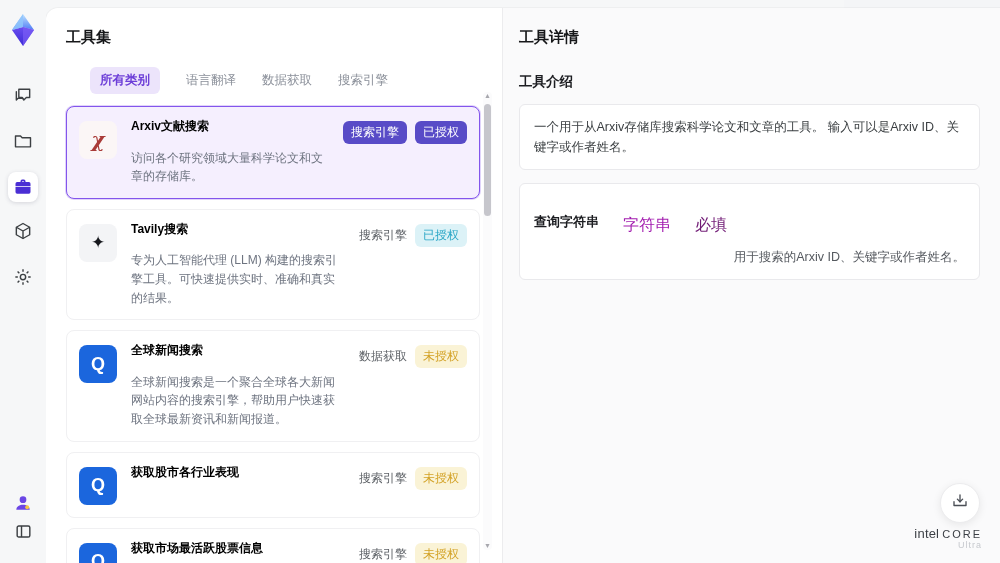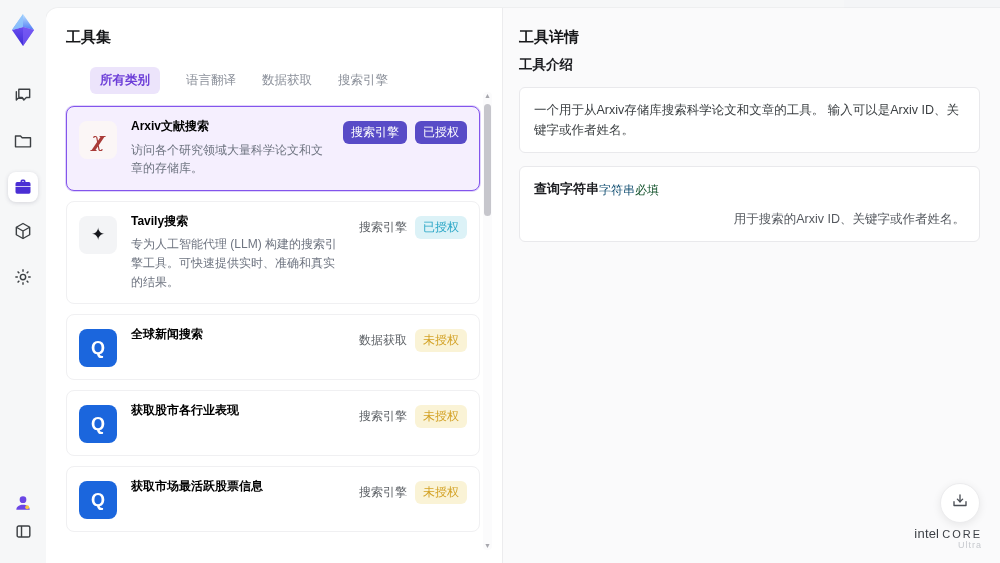--- a/index.html
+++ b/index.html
@@ -31,44 +31,44 @@
   
   .tool-list{margin-top:12px;width:414px;display:flex;flex-direction:column;gap:10px;}
   .tool-card{box-sizing:border-box;background:#fff;border:1px solid #f0f0f2;border-radius:8px;padding:12px 12px 12px 12px;display:flex;gap:14px;cursor:pointer;}
   .tool-card.selected{background:#f5effe;border:1px solid #8355ec;box-shadow:0 0 0 1px rgba(131,85,236,.25);}
   .tool-icon{flex:0 0 38px;width:38px;height:38px;border-radius:8px;display:flex;align-items:center;justify-content:center;font-size:20px;margin-top:2px;}
   .icon-arxiv{background:#fbf6f6;color:#a93b38;font-family:"DejaVu Serif",serif;font-style:italic;font-weight:bold;}
   .icon-tavily{background:#f3f4f6;color:#15171c;font-size:17px;}
   .icon-qnews{background:#1b66dd;color:#ffffff;font-weight:bold;font-size:18px;}
   .tool-body{flex:1;min-width:0;}
   .tool-title{font-size:12px;font-weight:bold;color:#000000;line-height:1.3;}
-  .tool-desc{margin-top:6px;font-size:12px;line-height:1.55;color:#6e7480;}
+  .tool-desc{margin-top:14px;font-size:12px;line-height:1.55;color:#6e7480;}
   .tool-badges{flex:0 0 auto;display:flex;align-items:flex-start;gap:8px;padding-top:2px;}
   .cat-plain{font-size:12px;color:#5f6368;padding:3px 0;white-space:nowrap;}
   .badge{font-size:12px;padding:3px 8px;border-radius:6px;white-space:nowrap;}
   .badge-purple{background:#584bc7;color:#ffffff;}
   .badge-cyan{background:#dcf2f7;color:#2aa6c6;}
   .badge-yellow{background:#faf3d6;color:#d3a226;}
 
   
   .scrollbar{position:absolute;left:437px;top:84px;width:9px;height:458px;background:#fbfbfc;border-radius:4px;}
   .scroll-arrow{position:absolute;left:0;width:9px;height:8px;font-size:7px;line-height:8px;text-align:center;color:#a7a7ad;}
   .scroll-arrow.up{top:0;}
   .scroll-arrow.down{bottom:0;}
   .scroll-thumb{position:absolute;left:1px;top:12px;width:7px;height:112px;background:#c6c6cc;border-radius:4px;cursor:grab;}
 
   
   .right-pane{position:relative;flex:1;height:100%;box-sizing:border-box;background:#fafafb;padding:18px 20px 0 16px;}
   .detail-title{font-size:15px;font-weight:bold;color:#17181a;margin:2px 0 0 0;}
-  .section-title{font-size:13.5px;font-weight:bold;color:#1c1d21;margin-top:9px;}
+  .section-title{font-size:13.5px;font-weight:bold;color:#1c1d21;margin-top:26px;}
   .info-box{margin-top:13px;background:#ffffff;border:1px solid #e9e9ec;border-radius:6px;padding:12px 14px;font-size:12.5px;color:#3c4043;line-height:1.6;}
-  .param-head{display:flex;align-items:flex-end;gap:0;}
+  .param-head{display:flex;align-items:flex-start;gap:24px;margin-top:16px;}
   .param-name{font-size:13px;font-weight:bold;color:#1c1d21;}
-  .param-type{font-size:12px;color:#0c4a6e;}
-  .param-required{font-size:12px;color:#14532d;}
+  .param-type{font-size:16px;color:#a21caf;}
+  .param-required{font-size:16px;color:#701a75;}
   .param-desc{margin-top:9px;font-size:12.5px;color:#55595f;text-align:right;}
 
   
   .download-btn{position:absolute;right:20px;bottom:40px;width:38px;height:38px;border-radius:50%;background:#ffffff;border:1px solid #ececee;box-shadow:0 2px 8px rgba(0,0,0,.08);display:flex;align-items:center;justify-content:center;cursor:pointer;}
   .brand{position:absolute;right:18px;bottom:12px;text-align:right;line-height:1.1;color:#3b3f45;}
   .brand-line{white-space:nowrap;}
   .brand-intel{font-size:13px;font-weight:normal;letter-spacing:.2px;}
   .brand-core{font-size:11px;letter-spacing:2px;margin-left:3px;}
   .brand-sub{font-size:9px;color:#b9bcc2;letter-spacing:1px;opacity:.8;}
 </style>
@@ -192,20 +192,21 @@
     <div class="tool-badges">
       <span class="cat-badge cat-plain">搜索引擎</span>
       <span class="auth-badge badge badge-cyan">已授权</span>
     </div>
   </div>
 
   <div class="tool-card">
     <div class="tool-icon icon-qnews">Q</div>
     <div class="tool-body">
       <div class="tool-title">全球新闻搜索</div>
+      <div class="tool-desc">全球新闻搜索是一个聚合全球各大新闻网站内容的搜索引擎，帮助用户快速获取全球最新资讯和新闻报道。</div>
     </div>
     <div class="tool-badges">
       <span class="cat-badge cat-plain">数据获取</span>
       <span class="auth-badge badge badge-yellow">未授权</span>
     </div>
   </div>
 
   <div class="tool-card">
     <div class="tool-icon icon-qnews">Q</div>
     <div class="tool-body">

